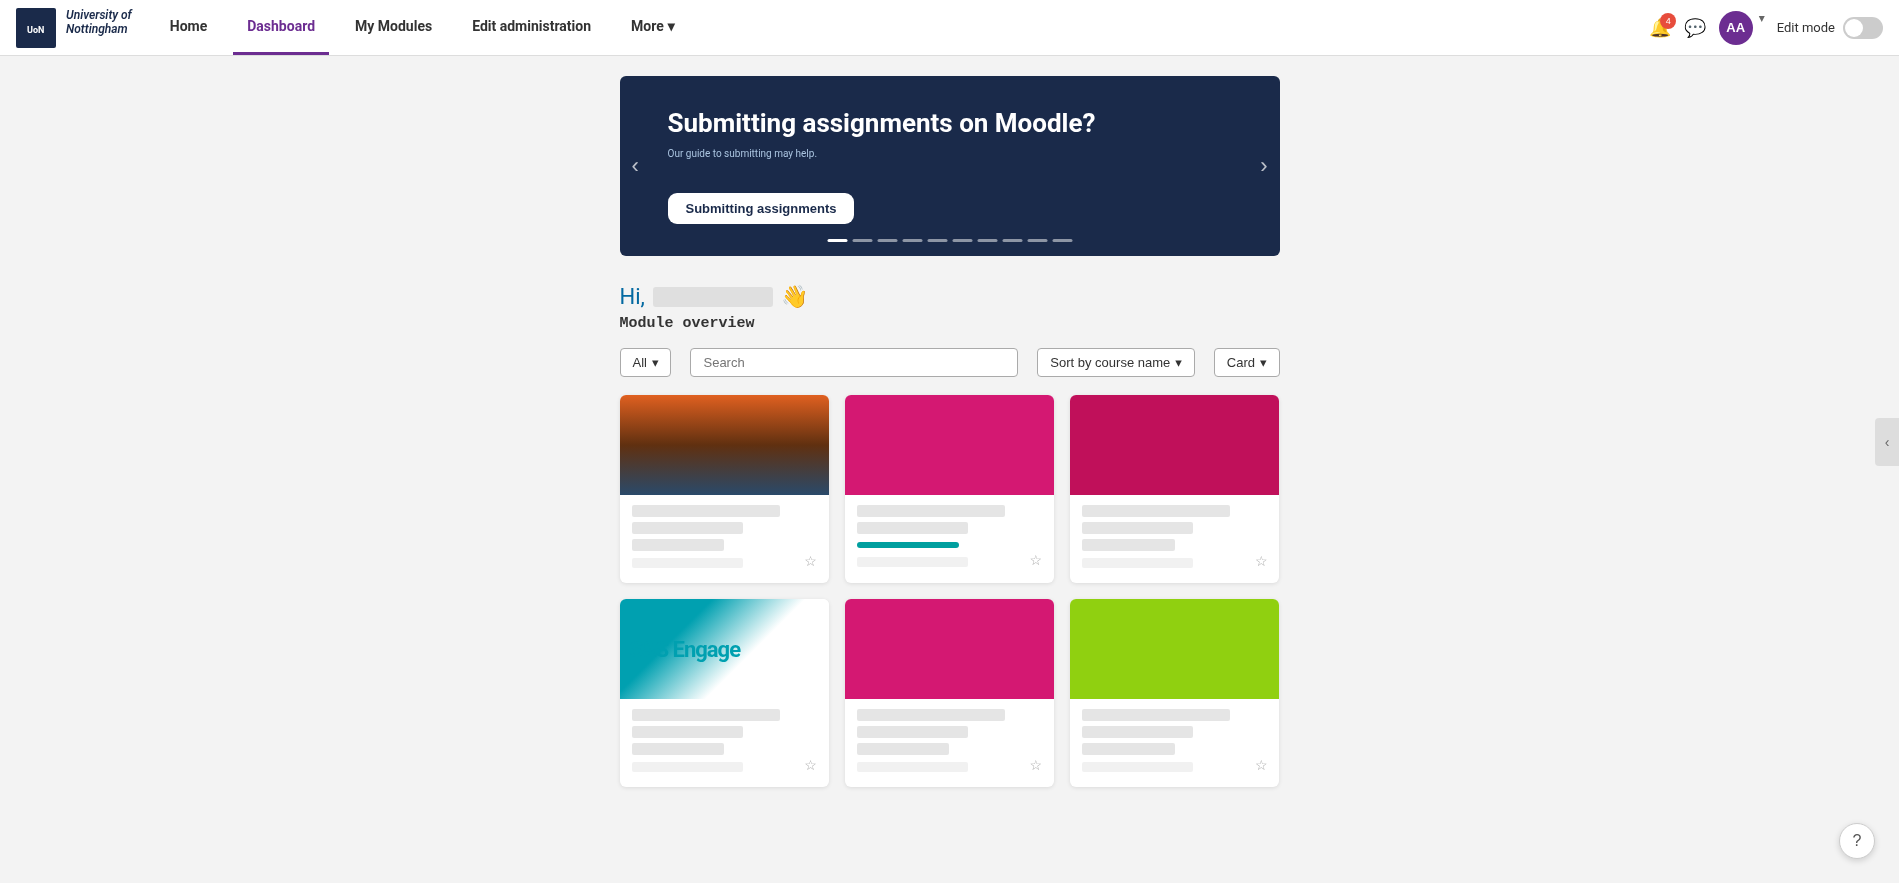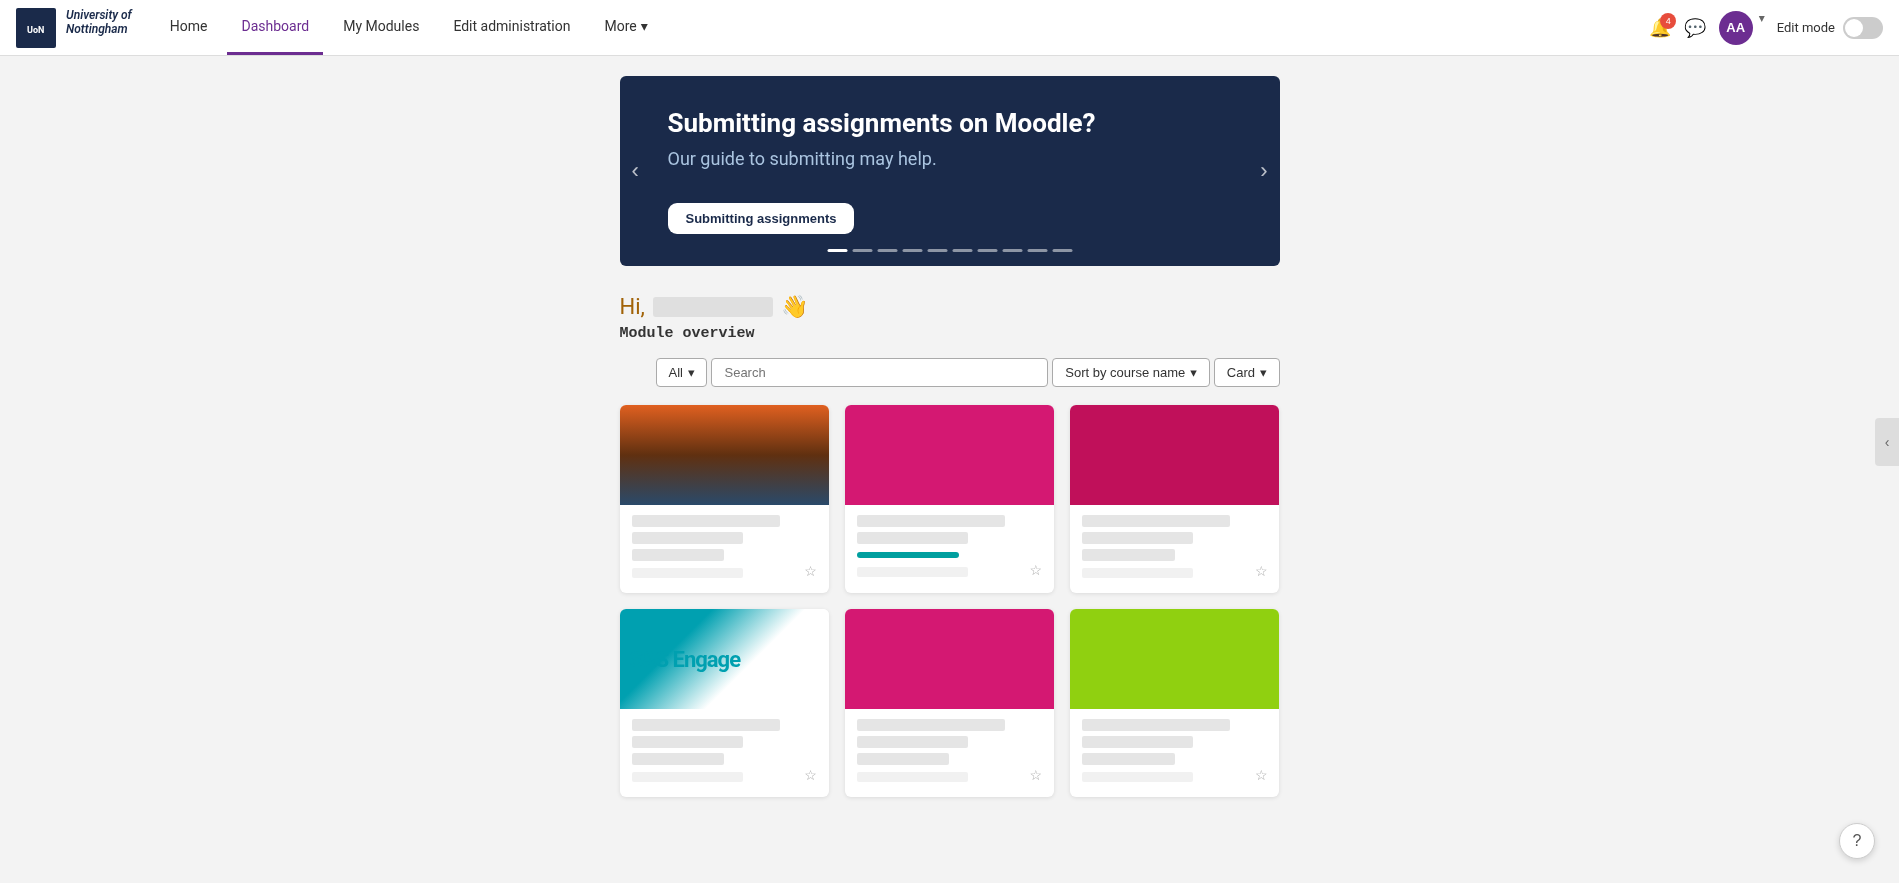--- a/index.html
+++ b/index.html
@@ -44,23 +44,24 @@
     .brand-text {
       font-size: 12px;
       color: #1a2a4a;
       line-height: 1.2;
       font-weight: 600;
       font-style: italic;
     }
     .nav-links {
       display: flex;
       align-items: flex-start;
-      gap: 6px;
+      gap: 12px;
       list-style: none;
       flex: 1;
+      font-weight: bold;
     }
     .nav-links li a {
       text-decoration: none;
       color: #333;
       font-size: 14px;
       padding: 18px 14px;
       display: block;
       border-bottom: 3px solid transparent;
     }
     .nav-links li.active a {
@@ -216,21 +217,21 @@
       color: white;
       max-width: 500px;
     }
     .banner-title {
       font-size: 26px;
       font-weight: bold;
       margin-bottom: 10px;
       color: white;
     }
     .banner-subtitle {
-      font-size: 18px;
+      font-size: 10px;
       color: #aac4e0;
       margin-bottom: 34px;
     }
     .banner-btn {
       background: white;
       color: #1a2a4a;
       border: none;
       padding: 8px 18px;
       border-radius: 9px;
       font-size: 13px;
@@ -265,21 +266,21 @@
       border-radius: 2px;
     }
     .dot.active {
       background: rgba(255,255,255,1);
     }
 
     
     .greeting {
       font-size: 22px;
       font-weight: 400;
-      color: #a16207;
+      color: #0369a1;
       margin-bottom: 6px;
       display: flex;
       align-items: center;
       gap: 8px;
     }
     .greeting-name {
       display: inline-block;
       width: 120px;
       height: 20px;
       background: #ccc;
@@ -290,24 +291,23 @@
       font-size: 15px;
       font-weight: 600;
       color: #333;
       margin-bottom: 16px;
       font-family: Liberation Mono, monospace;
     }
 
     
     .filters-row {
       display: flex;
-      gap: 4px;
+      gap: 19px;
       margin-bottom: 18px;
       align-items: center;
-      margin-left: 36px;
     }
     .filter-btn {
       display: flex;
       align-items: center;
       gap: 5px;
       padding: 6px 12px;
       border: 1px solid #aaa;
       border-radius: 4px;
       background: white;
       font-size: 13px;

